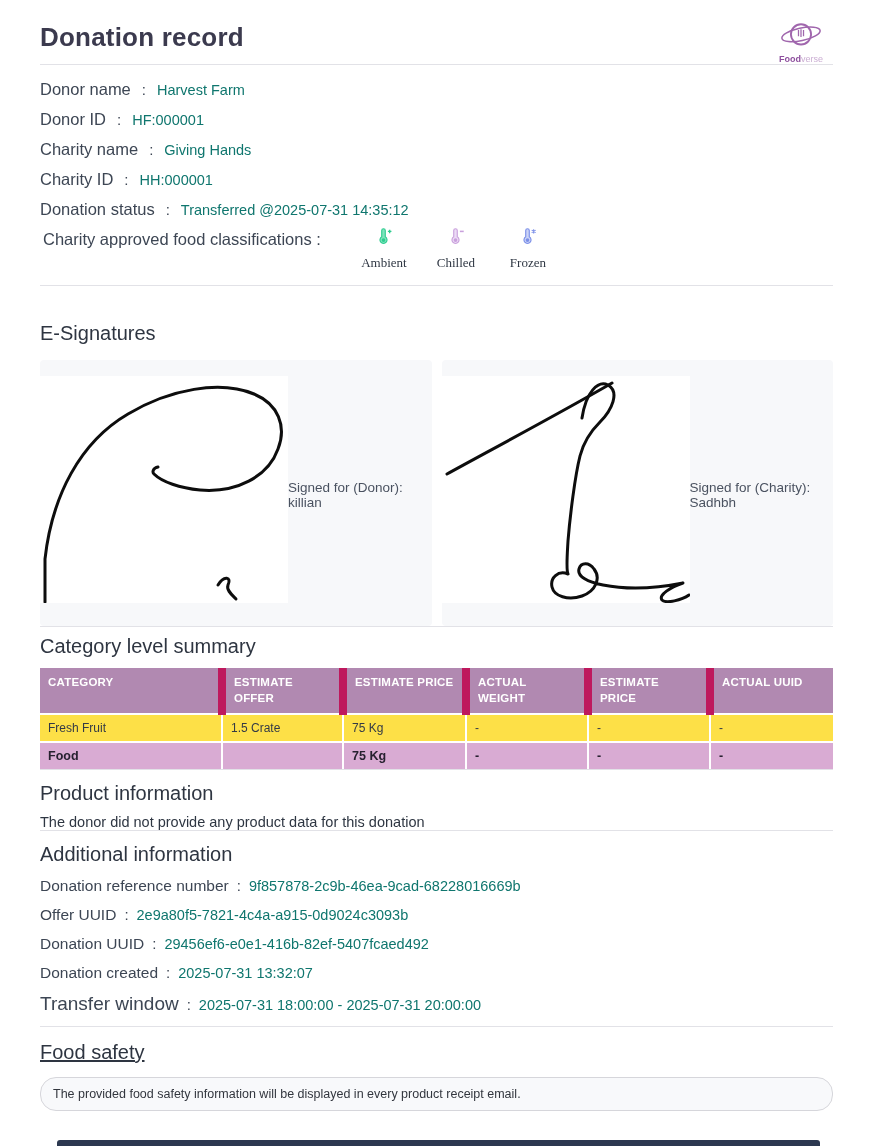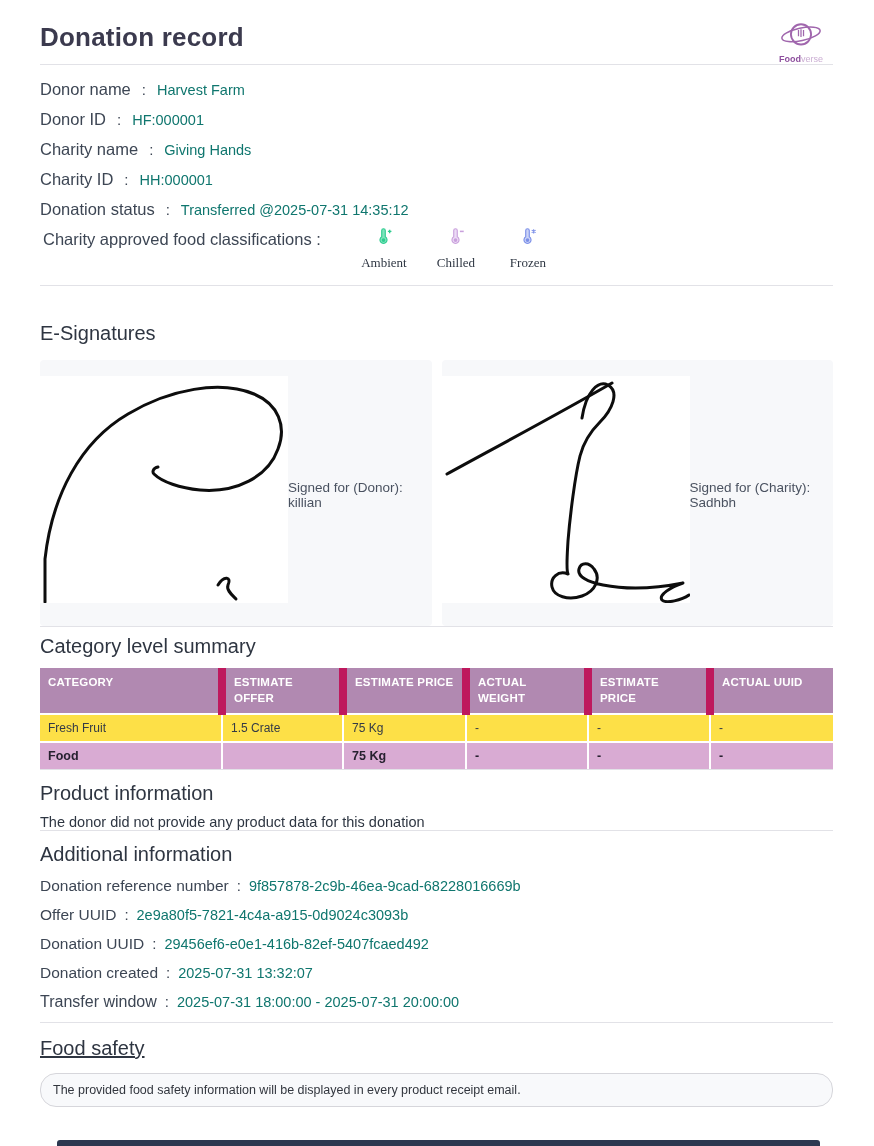--- a/index.html
+++ b/index.html
@@ -233,21 +233,21 @@
       <span class="info-label" style="font-size:15.5px">Donation UUID</span>
       <span class="info-sep" style="margin:0 8px">:</span>
       <span class="info-value">29456ef6-e0e1-416b-82ef-5407fcaed492</span>
     </div>
     <div class="info-row">
       <span class="info-label" style="font-size:15.5px">Donation created</span>
       <span class="info-sep" style="margin:0 8px">:</span>
       <span class="info-value">2025-07-31 13:32:07</span>
     </div>
     <div class="info-row">
-      <span class="info-label" style="font-size:16px">Transfer window</span>
+      <span class="info-label" style="font-size:19px">Transfer window</span>
       <span class="info-sep" style="margin:0 8px">:</span>
       <span class="info-value">2025-07-31 18:00:00 - 2025-07-31 20:00:00</span>
     </div>
   </div>
 
   <hr class="sep hr-food">
 
   <h2 class="section-h food-h">Food safety</h2>
   <div class="food-box">The provided food safety information will be displayed in every product receipt email.</div>
 

